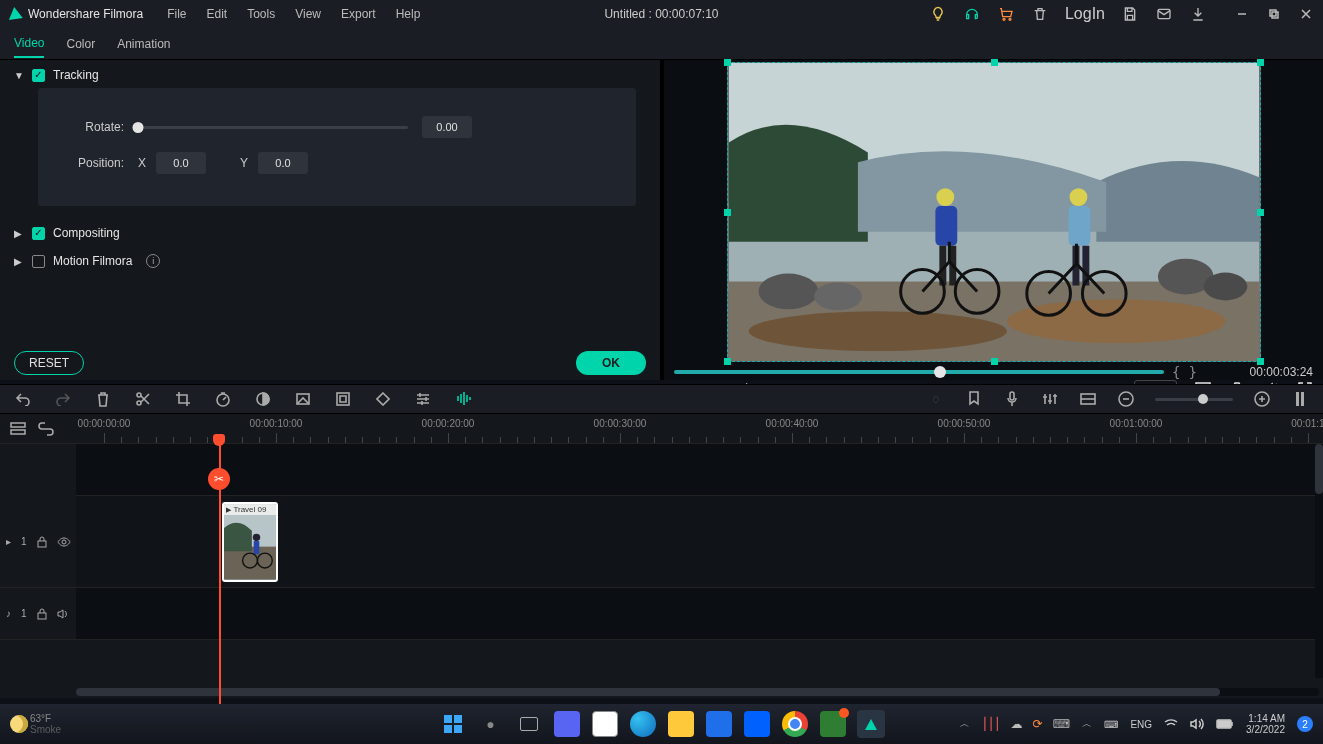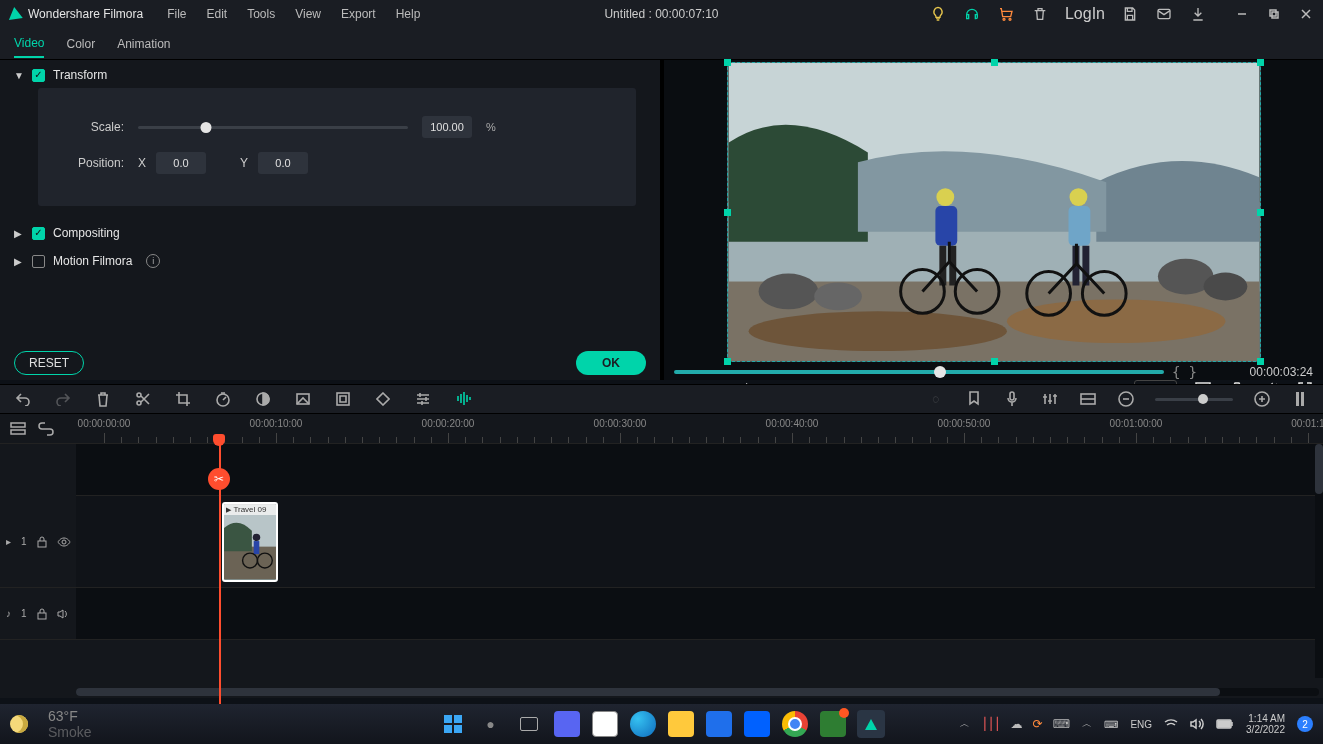--- a/index.html
+++ b/index.html
@@ -115,21 +115,21 @@
 .clip svg{width:100%; height:100%;}
 
 .tl-hscroll { position:absolute; bottom:2px; left:76px; right:4px; height:8px; background:#0b0e12; border-radius:4px;}
 .tl-hscroll .bar { position:absolute; left:0; width:92%; height:100%; background:#2e333c; border-radius:4px; cursor:pointer;}
 
 .tl-vscroll { position:absolute; top:30px; right:0; width:8px; height:234px; background:#0b0e12;}
 .tl-vscroll .bar { position:absolute; top:0; width:100%; height:50px; background:#2e333c; border-radius:4px; cursor:pointer;}
 
 
 .taskbar { position:absolute; bottom:0; left:0; right:0; height:40px; background:linear-gradient(#1f2430,#12151c); display:flex; align-items:center; padding:0 10px; }
-.tb-left { display:flex; align-items:center; gap:20px; color:#888; font-size:14px; }
+.tb-left { display:flex; align-items:center; gap:2px; color:#888; font-size:10px; }
 .moon { width:18px; height:18px; border-radius:50%; background:#f5d97a; box-shadow:inset -5px 0 0 #c9a93f; }
 .tb-center { position:absolute; left:50%; transform:translateX(-50%); display:flex; gap:10px; }
 .tb-app { width:28px; height:28px; border-radius:4px; display:flex; align-items:center; justify-content:center; font-size:14px; cursor:pointer;}
 .tb-right { margin-left:auto; display:flex; align-items:center; gap:12px; color:#ccc; font-size:10px;}
 .tb-right .clk { text-align:right; line-height:1.1; }
 .tb-tray { display:flex; gap:10px; align-items:center; }
 .tb-tray .i { color:#bbb; font-size:12px; cursor:pointer;}
 .notif{ width:16px;height:16px;border-radius:50%;background:#2b7fff;color:#fff;font-size:10px;display:flex;align-items:center;justify-content:center;}
 
 .app-col{ width:26px; height:26px; border-radius:4px; }
@@ -215,30 +215,29 @@
   <span>Color</span>
   <span>Animation</span>
 </div>
 
 <div class="main">
 
   <div class="panel-left">
     <div class="section-head">
       <span class="arrow">▼</span>
       <span class="chk on"></span>
-      <span class="lbl">Transform</span>
+      <span class="lbl">Tracking</span>
     </div>
     <div class="prop-body">
       <div class="prop-row">
-        <span class="lab">Scale:</span>
+        <span class="lab">Rotate:</span>
         <div class="slider">
-            <div class="thumb" style="left:25%"></div>
+            <div class="thumb" style="left:0%"></div>
           </div>
-        <div class="numbox">100.00</div>
-        <span class="unit">%</span>
+        <div class="numbox">0.00</div>
       </div>
       <div class="prop-row">
         <span class="lab">Position:</span>
         <div class="coord">
           <span class="axl">X</span>
           <div class="numbox">0.0</div>
         </div>
         <div class="coord" style="margin-left:20px">
           <span class="axl">Y</span>
           <div class="numbox">0.0</div>

